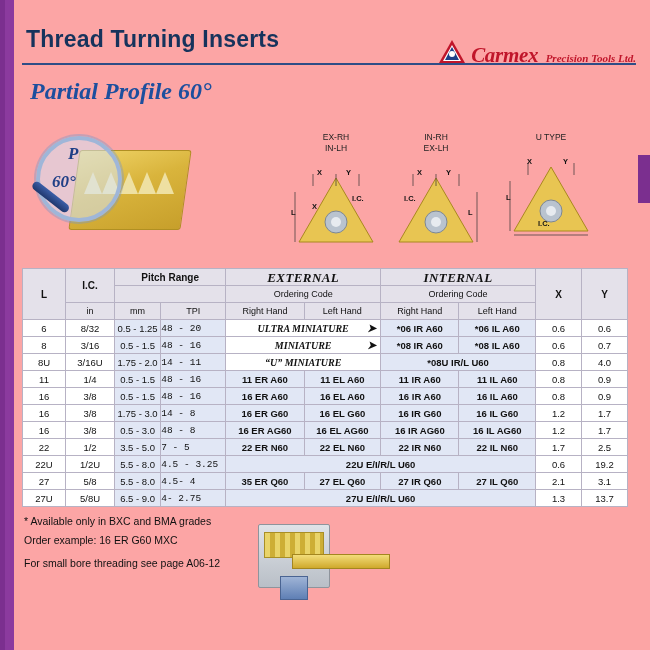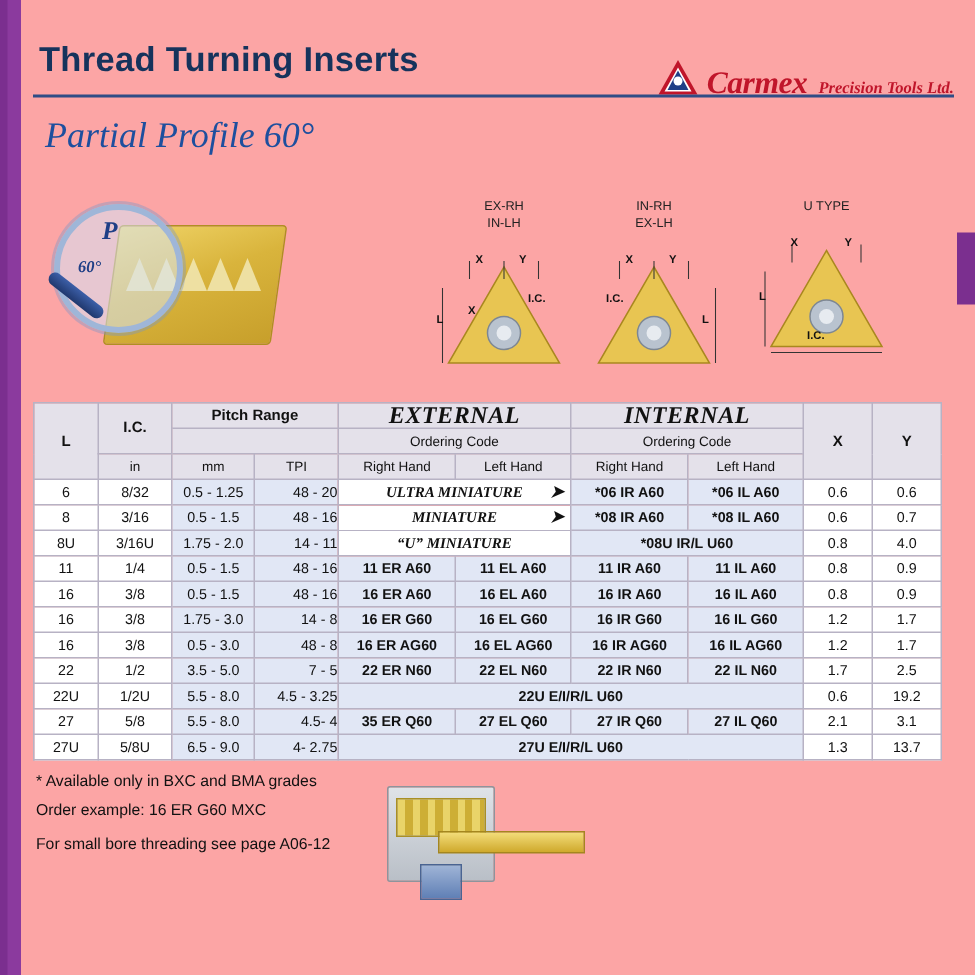--- a/index.html
+++ b/index.html
@@ -90,21 +90,21 @@
     font-style: italic;
     color: #c0152a;
     margin-left: 3px;
   }
   .subtitle {
     position: absolute;
     left: 30px; top: 78px;
     font-family: "Liberation Serif", serif;
     font-size: 24px;
     font-style: italic;
-    font-weight: normal;
+    font-weight: bold;
     color: #1d4f9e;
   }
 
   
   .mag-area {
     position: absolute;
     left: 22px; top: 132px;
     width: 200px; height: 120px;
   }
   .insert-body {
@@ -153,21 +153,21 @@
     font-family: "Liberation Serif", serif;
     font-size: 17px;
     font-style: italic;
     font-weight: bold;
     color: #1f3f86;
   }
   .mag-angle {
     position: absolute;
     left: 30px; top: 40px;
     font-family: "Liberation Serif", serif;
-    font-size: 11px;
+    font-size: 17px;
     font-weight: bold;
     font-style: italic;
     color: #1f3f86;
   }
 
   
   .diagrams {
     position: absolute;
     left: 290px; top: 132px;
     width: 340px; height: 125px;
@@ -223,39 +223,40 @@
     height: 16px;
     line-height: 15px;
   }
   thead th {
     background: #e4e1ea;
     font-weight: bold;
     color: #111;
   }
   .hdr-big {
     font-family: "Liberation Serif", serif;
-    font-size: 16px;
+    font-size: 13px;
     font-style: italic;
     font-weight: bold;
     letter-spacing: 0.4px;
   }
   .hdr-sub {
     font-size: 9px;
     font-weight: normal;
     font-style: normal;
   }
   td.pitch {
     background: #e1e7f5;
     font-size: 9.5px;
     text-align: left;
     padding-left: 5px;
   }
   td.pitch.tpi {
-    text-align: right;
+    text-align: left;
     padding-left: 0;
+    font-family: Liberation Mono, monospace;
   }
   td.blue-bold {
     background: #e1e7f5;
     font-weight: bold;
     font-size: 9.5px;
   }
   td.plainwhite {
     background: #ffffff;
     font-size: 9.5px;
   }

